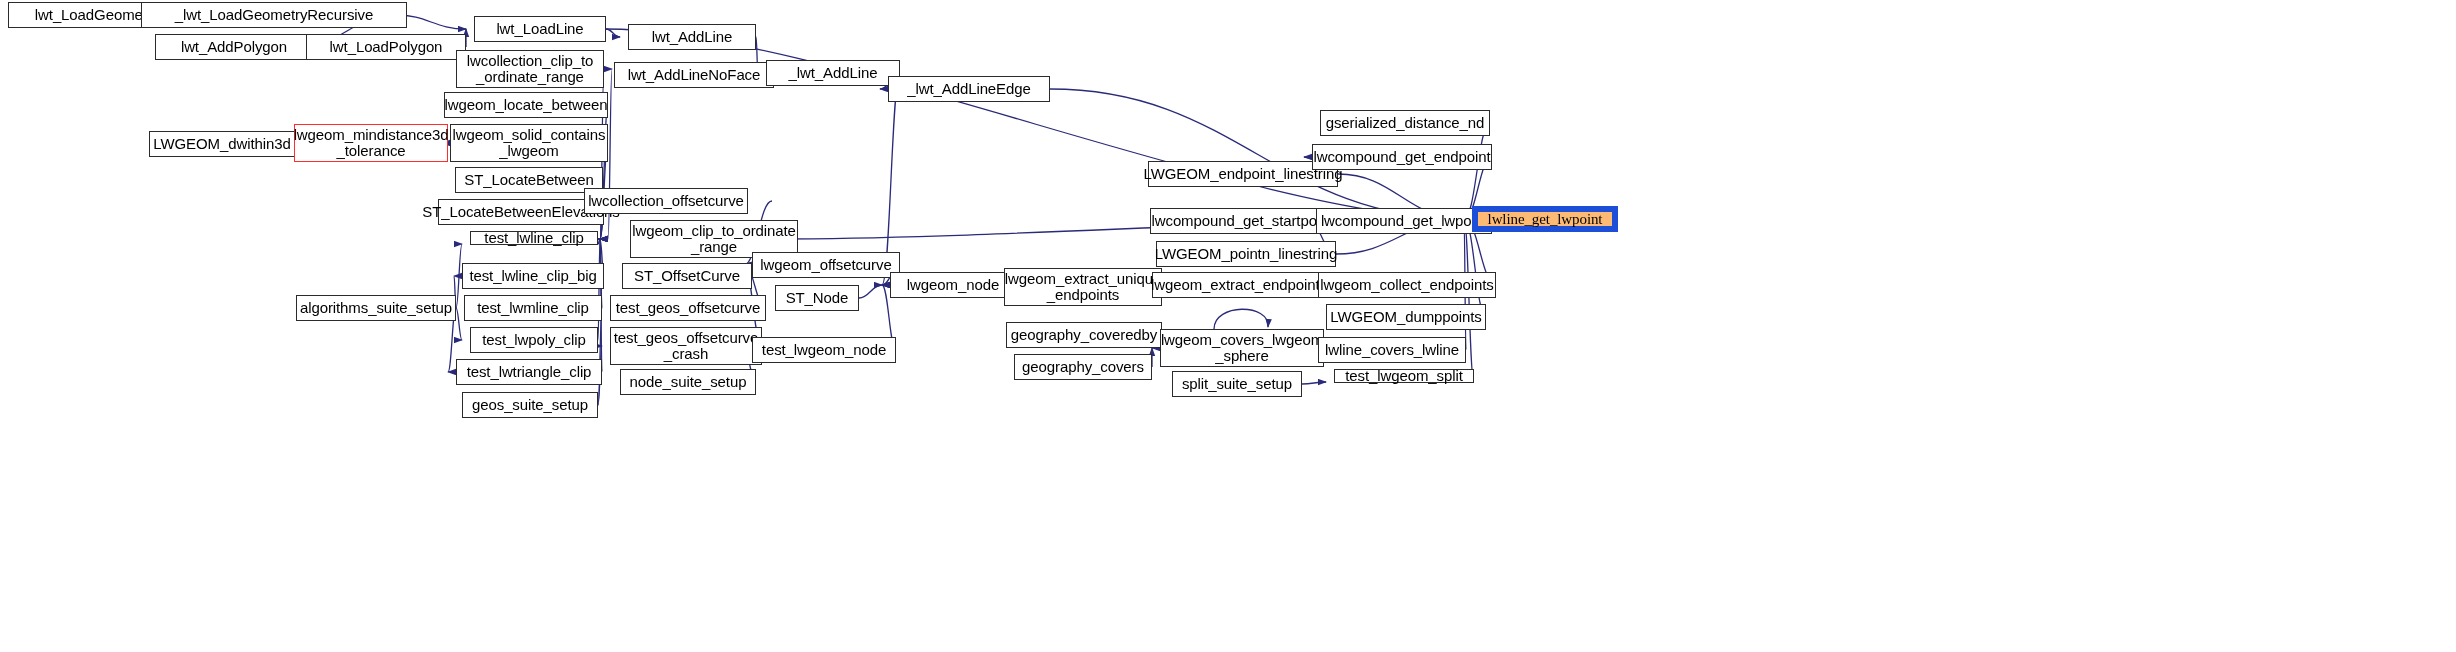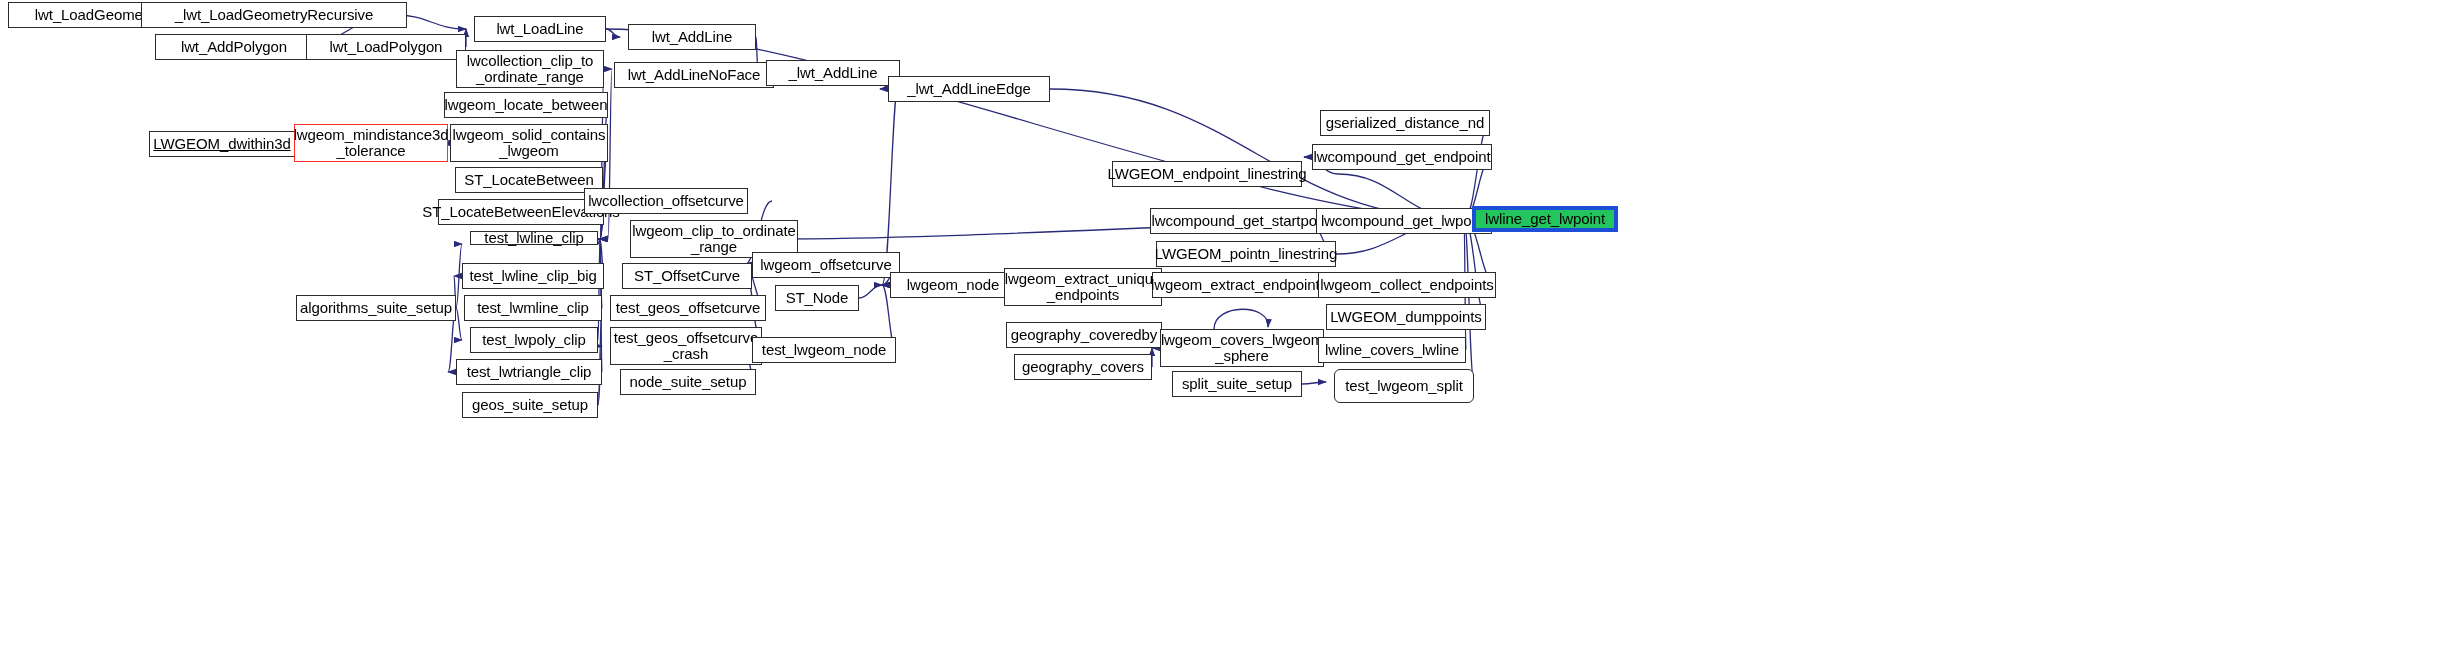--- a/index.html
+++ b/index.html
@@ -35,22 +35,23 @@
     justify-content: center;
     text-align: center;
     white-space: pre-line;
     letter-spacing: -0.1px;
     z-index: 5;
   }
   .node.red {
     border: 1.6px solid #ff2d2d;
   }
   .node.current {
-    background: #22c55e;
-    border: 4px solid #1d4ed8;
+    background: #fdba74;
+    border: 6px solid #1d4ed8;
+    font-family: Liberation Serif, serif;
   }
 </style>
 </head>
 <body>
 
 <div id="canvas">
   <svg id="edge-layer" viewBox="0 0 2456 652" width="2456" height="652">
     <defs>
       <marker id="arrow" markerWidth="9" markerHeight="9" refX="8" refY="3.2" orient="auto" markerUnits="userSpaceOnUse">
         <path d="M0,0 L9,3.2 L0,6.4 z" fill="#2a2a7a"></path>
@@ -126,21 +127,21 @@
       <div class="node" style="left: 155px; top: 34px; width: 158px; height: 26px;"><span>lwt_AddPolygon</span></div>
       <div class="node" style="left: 306px; top: 34px; width: 160px; height: 26px;"><span>lwt_LoadPolygon</span></div>
       <div class="node" style="left: 474px; top: 16px; width: 132px; height: 26px;"><span>lwt_LoadLine</span></div>
       <div class="node" style="left: 628px; top: 24px; width: 128px; height: 26px;"><span>lwt_AddLine</span></div>
       <div class="node" style="left: 614px; top: 62px; width: 160px; height: 26px;"><span>lwt_AddLineNoFace</span></div>
       <div class="node" style="left: 766px; top: 60px; width: 134px; height: 26px;"><span>_lwt_AddLine</span></div>
       <div class="node" style="left: 888px; top: 76px; width: 162px; height: 26px;"><span>_lwt_AddLineEdge</span></div>
       <div class="node" style="left: 456px; top: 50px; width: 148px; height: 38px;"><span>lwcollection_clip_to
 _ordinate_range</span></div>
       <div class="node" style="left: 444px; top: 92px; width: 164px; height: 26px;"><span>lwgeom_locate_between</span></div>
-      <div class="node" style="left: 149px; top: 131px; width: 146px; height: 26px; text-decoration: underline;"><span>LWGEOM_dwithin3d</span></div>
+      <div class="node" style="left: 149px; top: 131px; width: 146px; height: 26px;"><span>LWGEOM_dwithin3d</span></div>
       <div class="node red" style="left: 294px; top: 124px; width: 154px; height: 38px;"><span>lwgeom_mindistance3d
 _tolerance</span></div>
       <div class="node" style="left: 450px; top: 124px; width: 158px; height: 38px;"><span>lwgeom_solid_contains
 _lwgeom</span></div>
       <div class="node" style="left: 455px; top: 167px; width: 148px; height: 26px;"><span>ST_LocateBetween</span></div>
       <div class="node" style="left: 438px; top: 199px; width: 166px; height: 26px;"><span>ST_LocateBetweenElevations</span></div>
       <div class="node" style="left: 584px; top: 188px; width: 164px; height: 26px;"><span>lwcollection_offsetcurve</span></div>
       <div class="node" style="left: 608px; top: 220px; width: 168px; height: 38px; margin-left: 22px;"><span>lwgeom_clip_to_ordinate
 _range</span></div>
       <div class="node" style="left: 470px; top: 231px; width: 128px; height: 14px;"><span>test_lwline_clip</span></div>
@@ -162,23 +163,23 @@
       <div class="node" style="left: 1004px; top: 268px; width: 158px; height: 38px;"><span>lwgeom_extract_unique
 _endpoints</span></div>
       <div class="node" style="left: 1152px; top: 272px; width: 174px; height: 26px;"><span>lwgeom_extract_endpoints</span></div>
       <div class="node" style="left: 1318px; top: 272px; width: 178px; height: 26px;"><span>lwgeom_collect_endpoints</span></div>
       <div class="node" style="left: 1006px; top: 322px; width: 156px; height: 26px;"><span>geography_coveredby</span></div>
       <div class="node" style="left: 1014px; top: 354px; width: 138px; height: 26px;"><span>geography_covers</span></div>
       <div class="node" style="left: 1160px; top: 329px; width: 164px; height: 38px;"><span>lwgeom_covers_lwgeom
 _sphere</span></div>
       <div class="node" style="left: 1318px; top: 337px; width: 148px; height: 26px;"><span>lwline_covers_lwline</span></div>
       <div class="node" style="left: 1172px; top: 371px; width: 130px; height: 26px;"><span>split_suite_setup</span></div>
-      <div class="node" style="left: 1334px; top: 369px; width: 140px; height: 34px; border-radius: 6px;"><span>test_lwgeom_split</span></div>
+      <div class="node" style="left: 1334px; top: 369px; width: 140px; height: 14px;"><span>test_lwgeom_split</span></div>
       <div class="node" style="left: 1326px; top: 304px; width: 160px; height: 26px;"><span>LWGEOM_dumppoints</span></div>
       <div class="node" style="left: 1320px; top: 110px; width: 170px; height: 26px;"><span>gserialized_distance_nd</span></div>
-      <div class="node" style="left: 1112px; top: 161px; width: 190px; height: 26px;"><span>LWGEOM_endpoint_linestring</span></div>
+      <div class="node" style="left: 1148px; top: 161px; width: 190px; height: 26px;"><span>LWGEOM_endpoint_linestring</span></div>
       <div class="node" style="left: 1312px; top: 144px; width: 180px; height: 26px;"><span>lwcompound_get_endpoint</span></div>
       <div class="node" style="left: 1150px; top: 208px; width: 184px; height: 26px;"><span>lwcompound_get_startpoint</span></div>
       <div class="node" style="left: 1316px; top: 208px; width: 176px; height: 26px;"><span>lwcompound_get_lwpoint</span></div>
       <div class="node" style="left: 1156px; top: 241px; width: 180px; height: 26px;"><span>LWGEOM_pointn_linestring</span></div>
       <div class="node current" style="left: 1472px; top: 206px; width: 146px; height: 26px;"><span>lwline_get_lwpoint</span></div>
     </div>
 </div>
 
 </body></html>

